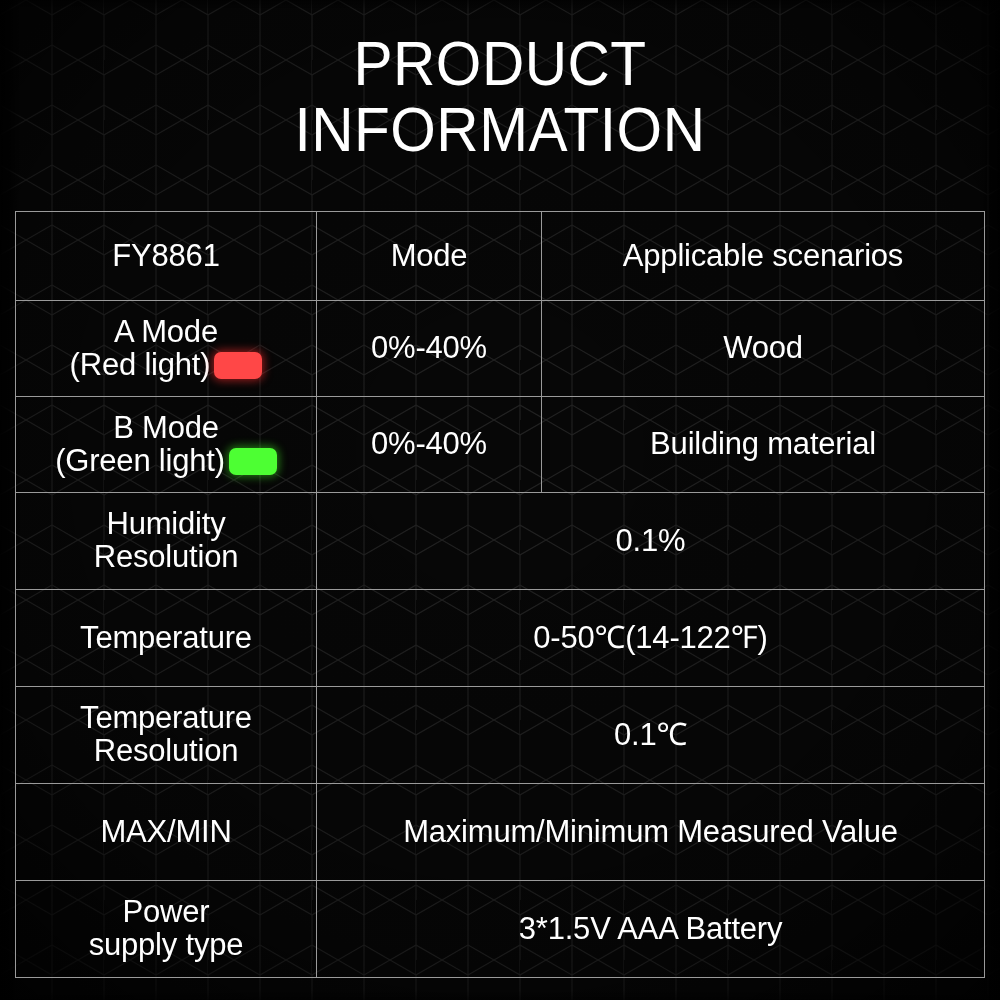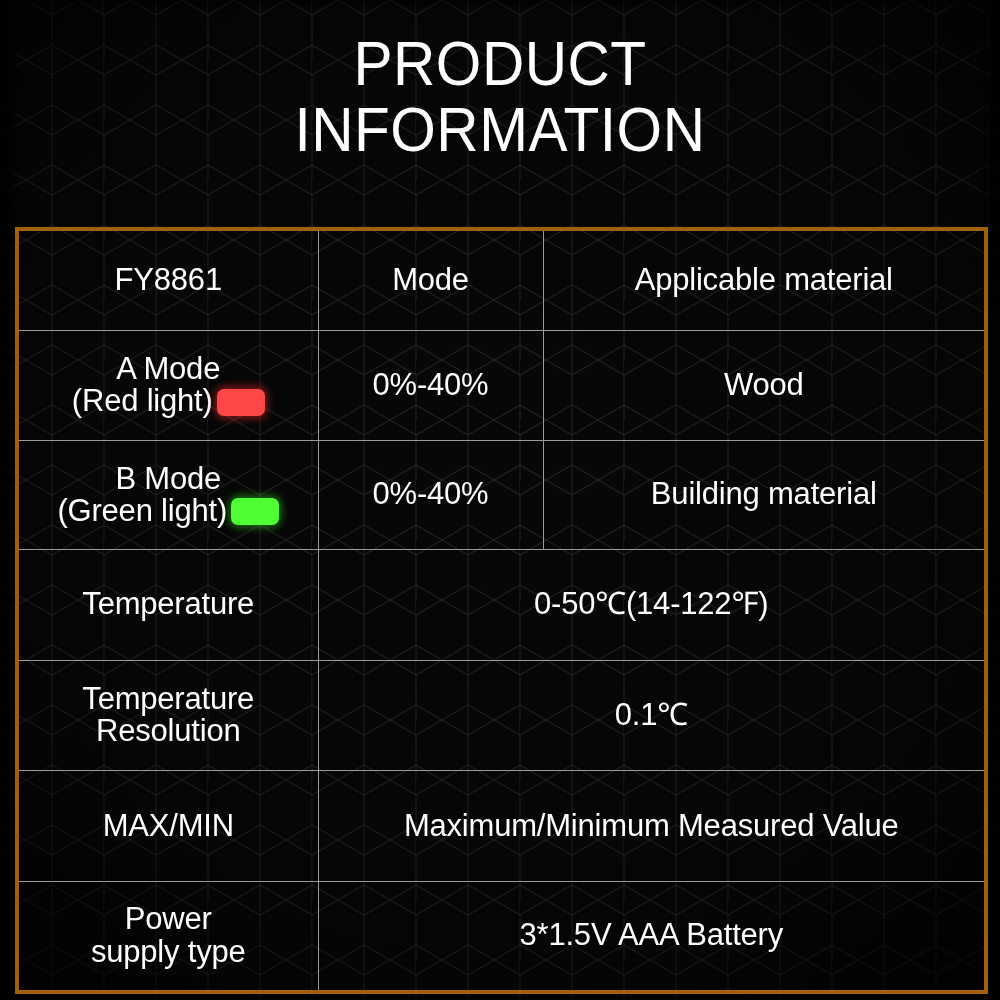--- a/index.html
+++ b/index.html
@@ -49,23 +49,23 @@
     font-size:63px;
     line-height:66px;
     letter-spacing:0.5px;
     transform:scaleX(0.93);
     white-space:nowrap;
   }
 
   
   .spec-table {
     position:absolute; z-index:3;
-    left:15px; top:227px;
+    left:15px; top:211px;
     width:970px; height:767px;
-    border:4px solid #a16207;
+    border:1px solid #a16207;
     border-collapse:collapse;
     table-layout:fixed;
     color:#ffffff;
   }
   .spec-table td {
     border:1px solid #9a9a9a;
     text-align:center;
     vertical-align:middle;
     font-family:"Liberation Sans", sans-serif;
     font-weight:400;
@@ -143,21 +143,21 @@
     <colgroup>
       <col class="col-a">
         <col class="col-b">
         <col class="col-c">
     </colgroup>
     <tbody>
 
       <tr class="r-head">
         <td class="label">FY8861</td>
         <td class="label">Mode</td>
-        <td class="label">Applicable material</td>
+        <td class="label">Applicable scenarios</td>
       </tr>
 
       <tr class="r-mode">
         <td class="label">
           <span class="mode-wrap">
             <span class="mode-l1">A Mode</span>
             <span class="mode-l2">
               <span>(Red light)</span>
               <span class="swatch swatch-red" style="background: rgb(255, 71, 71);"></span>
             </span>
@@ -174,20 +174,27 @@
             <span class="mode-l2">
               <span>(Green light)</span>
               <span class="swatch swatch-green" style="background: rgb(77, 255, 51);"></span>
             </span>
           </span>
         </td>
         <td class="value">0%-40%</td>
         <td class="value">Building material</td>
       </tr>
 
+      <tr class="r-std">
+        <td class="label">
+          <span class="two-line">Humidity</span>
+          <span class="two-line">Resolution</span>
+        </td>
+        <td class="value" colspan="2">0.1%</td>
+      </tr>
 
       <tr class="r-std">
         <td class="label">
           <span class="two-line nowrap">Temperature</span>
         </td>
         <td class="value" colspan="2">0-50℃(14-122℉)</td>
       </tr>
 
       <tr class="r-std">
         <td class="label">

